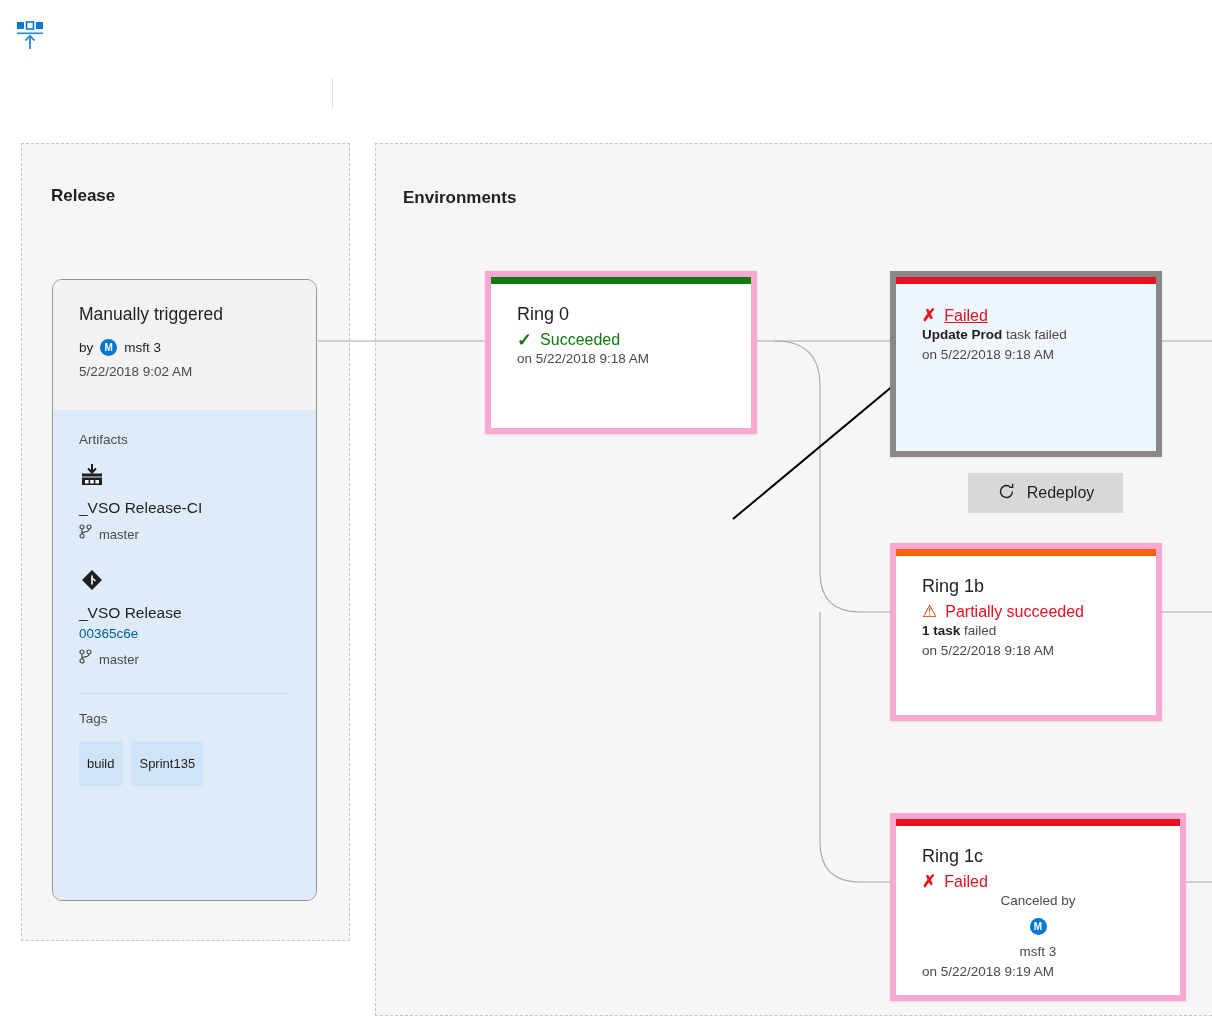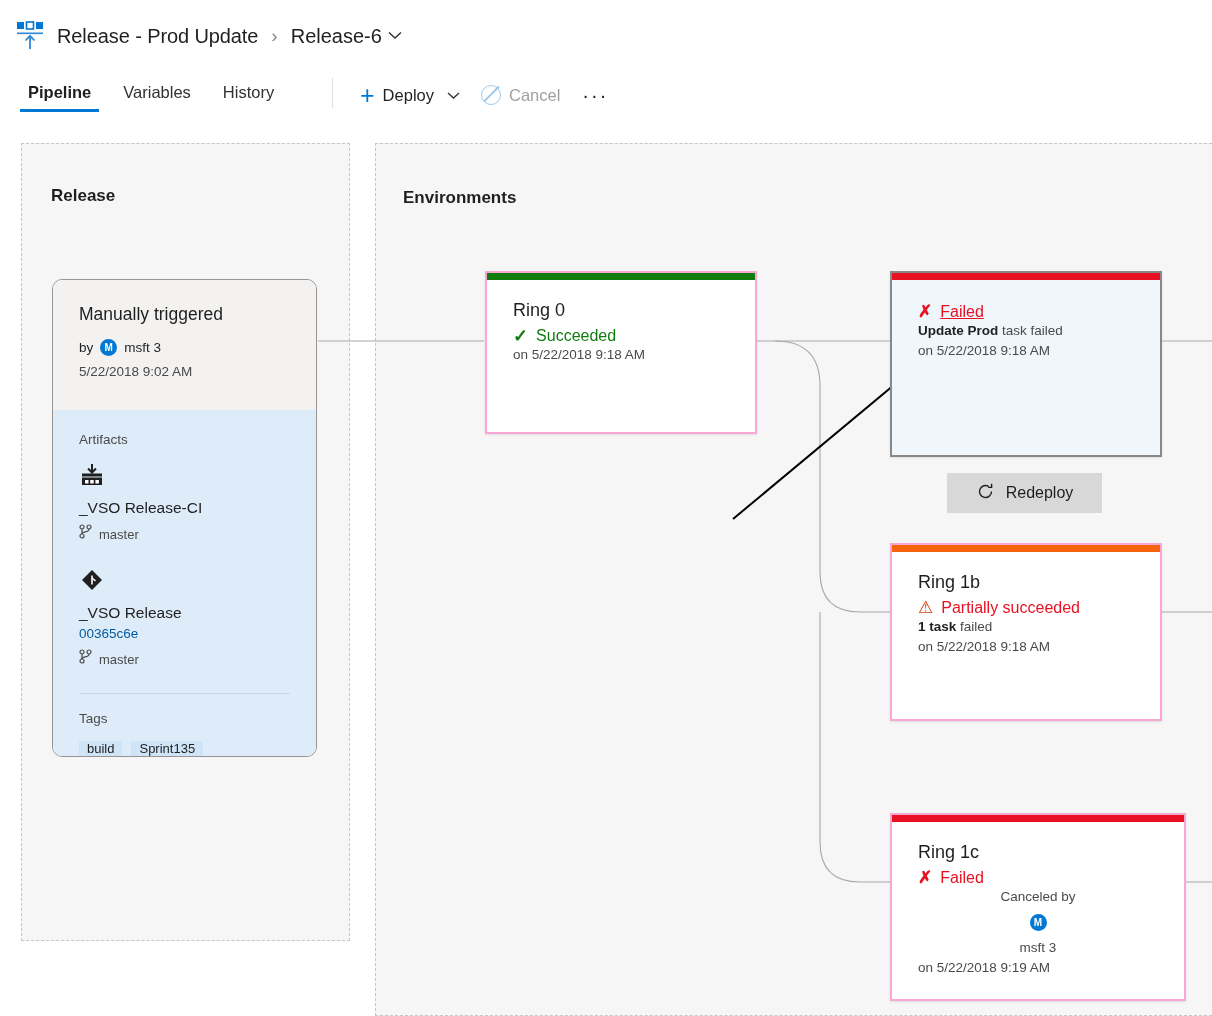--- a/index.html
+++ b/index.html
@@ -46,55 +46,55 @@
   .no-sign.dim, .no-sign.dim::after { border-color:#9fc9ea; background-color:#9fc9ea; }
   .no-sign.dim { background:transparent; }
 
   
   .panel { position:absolute; border:1px dashed #c8c6c4; background:#f6f6f6; }
   .panel-release { left:21px; top:143px; width:329px; height:798px; }
   .panel-env { left:375px; top:143px; width:837px; height:873px; border-right:none; }
   .panel-title { position:absolute; font-size:17px; font-weight:700; color:#1f1f1f; }
 
   
-  .rel-card { position:absolute; left:52px; top:279px; width:265px; height:478px;
+  .rel-card { position:absolute; left:52px; top:279px; width:265px; height:622px;
               border:1px solid #979593; border-radius:10px; background:#fff; overflow:hidden; }
   .rel-top { height:130px; background:#f3f2f1; padding:23px 26px 0 26px; }
   .rel-trigger { font-size:17.5px; color:#1f1f1f; line-height:22px; }
   .rel-by { margin-top:14px; font-size:13.5px; color:#1f1f1f; display:flex; align-items:center; gap:7px; }
   .rel-date { margin-top:8px; font-size:13.5px; color:#4a4a4a; }
   .avatar { width:17px; height:17px; border-radius:50%; background:#0078d4; color:#fff;
             font-size:10px; display:inline-flex; align-items:center; justify-content:center;
             font-weight:700; flex:none; }
   .rel-body { background:#deecf9; height:492px; padding:22px 26px 0 26px; position:relative; }
   .sec-label { font-size:13.5px; color:#4a4a4a; }
   .art { margin-top:16px; }
   .art-name { font-size:15.5px; color:#1f1f1f; margin-top:7px; line-height:20px; }
   .art-ver { font-size:13.5px; color:#005a9e; line-height:19px; margin-top:1px; }
   .art-branch { font-size:13px; color:#4a4a4a; margin-top:6px; display:flex; align-items:flex-end; gap:7px; }
   .hr { height:1px; background:#c7d9e8; margin:26px 0 0 0; }
   .tags-row { margin-top:15px; display:flex; gap:9px; }
-  .tag { background:#cfe4f6; color:#1f1f1f; font-size:13px; padding:0 8px; border-radius:1px; }
-
-  
-  .env-card { position:absolute; background:#fff; border:2px solid #f9a8d4;
+  .tag { background:#cfe4f6; color:#1f1f1f; font-size:13px; padding:15px 8px; border-radius:1px; }
+
+  
+  .env-card { position:absolute; background:#fff; border:6px solid #f9a8d4;
               box-shadow:0 1px 2px rgba(0,0,0,0.10); }
   .env-bar { height:7px; width:100%; }
   .env-inner { padding:18px 26px 0 26px; }
   .env-name { font-size:18px; color:#1f1f1f; line-height:24px; }
   .env-status { font-size:16px; margin-top:5px; display:flex; align-items:center; gap:8px; }
   .env-meta { font-size:13.5px; color:#4a4a4a; line-height:20px; }
   .env-meta-wrap { margin-top:0; }
   .env-meta b { color:#1f1f1f; font-weight:700; }
   .status-link { text-decoration:underline; cursor:pointer; }
   .ico-check { color:#107c10; font-size:18px; font-weight:700; line-height:16px; }
   .ico-x { color:#e81123; font-size:17px; font-weight:700; line-height:16px; }
   .ico-warn { color:#d83b01; font-size:17px; line-height:16px; }
 
-  .redeploy { position:absolute; left:947px; top:473px; width:155px; height:40px;
+  .redeploy { position:absolute; left:968px; top:473px; width:155px; height:40px;
               background:#d8d8d8; border:none; display:flex; align-items:center;
               justify-content:center; gap:11px; font-size:16px; color:#1f1f1f;
               font-family:"Liberation Sans",sans-serif; cursor:pointer; }
 
   
   .callout { position:absolute; left:493px; top:498px; width:225px; height:105px;
              background:#000; color:#fff; display:flex; align-items:center;
              justify-content:center; text-align:center; font-size:17.5px; line-height:27px;
              padding:0 10px; }
 
@@ -111,58 +111,22 @@
       <svg width="34" height="32" viewBox="0 0 34 32">
         <rect x="4" y="2" width="7" height="7" fill="#0078d4"></rect>
         <rect x="13.5" y="2" width="7" height="7" fill="#fff" stroke="#0078d4" stroke-width="1.6"></rect>
         <rect x="23" y="2" width="7" height="7" fill="#0078d4"></rect>
         <rect x="4" y="12.5" width="26" height="1.6" fill="#2b88d8"></rect>
         <path d="M17 29 L17 16.5" stroke="#2b88d8" stroke-width="1.8" fill="none"></path>
         <path d="M12.5 20.5 L17 15.8 L21.5 20.5" stroke="#2b88d8" stroke-width="1.8" fill="none"></path>
       </svg>
     </div>
 
-    <div class="breadcrumb">
-      <span class="bc-title">Release - Prod Update</span>
-      <span class="bc-sep">›</span>
-      <span style="display:flex;align-items:center;">
-        <span class="bc-current">Release-6</span>
-        <span class="bc-chev">
-          <svg width="18" height="12" viewBox="0 0 18 12">
-              <path d="M3 3.5 L9 9 L15 3.5" stroke="#323130" stroke-width="1.4" fill="none"></path>
-            </svg>
-        </span>
-      </span>
-    </div>
-  </div>
-
-  <div class="toolbar">
-    <div class="tabs">
-      <div class="tab active">Pipeline</div>
-      <div class="tab">Variables</div>
-      <div class="tab">History</div>
-    </div>
-
-    <div class="actions">
-      <div class="act">
-        <span class="plus">+</span>
-        <span>Deploy</span>
-        <span class="chev">
-          <svg width="15" height="10" viewBox="0 0 15 10">
-              <path d="M2 3 L7.5 8 L13 3" stroke="#323130" stroke-width="1.3" fill="none"></path>
-            </svg>
-        </span>
-      </div>
-      <div class="act disabled">
-        <span class="no-sign dim"></span>
-        <span>Cancel</span>
-      </div>
-      <div class="ellipsis">···</div>
-    </div>
-  </div>
+  </div>
+
   <div class="tb-divider"></div>
 
   <div class="panel panel-release"></div>
   <div class="panel panel-env"></div>
 
   <div class="panel-title" style="left:51px; top:186px;">Release</div>
   <div class="panel-title" style="left:403px; top:188px;">Environments</div>
 
   <svg class="lines">
     <g stroke="#a8a8a8" stroke-width="1.1" fill="none">

